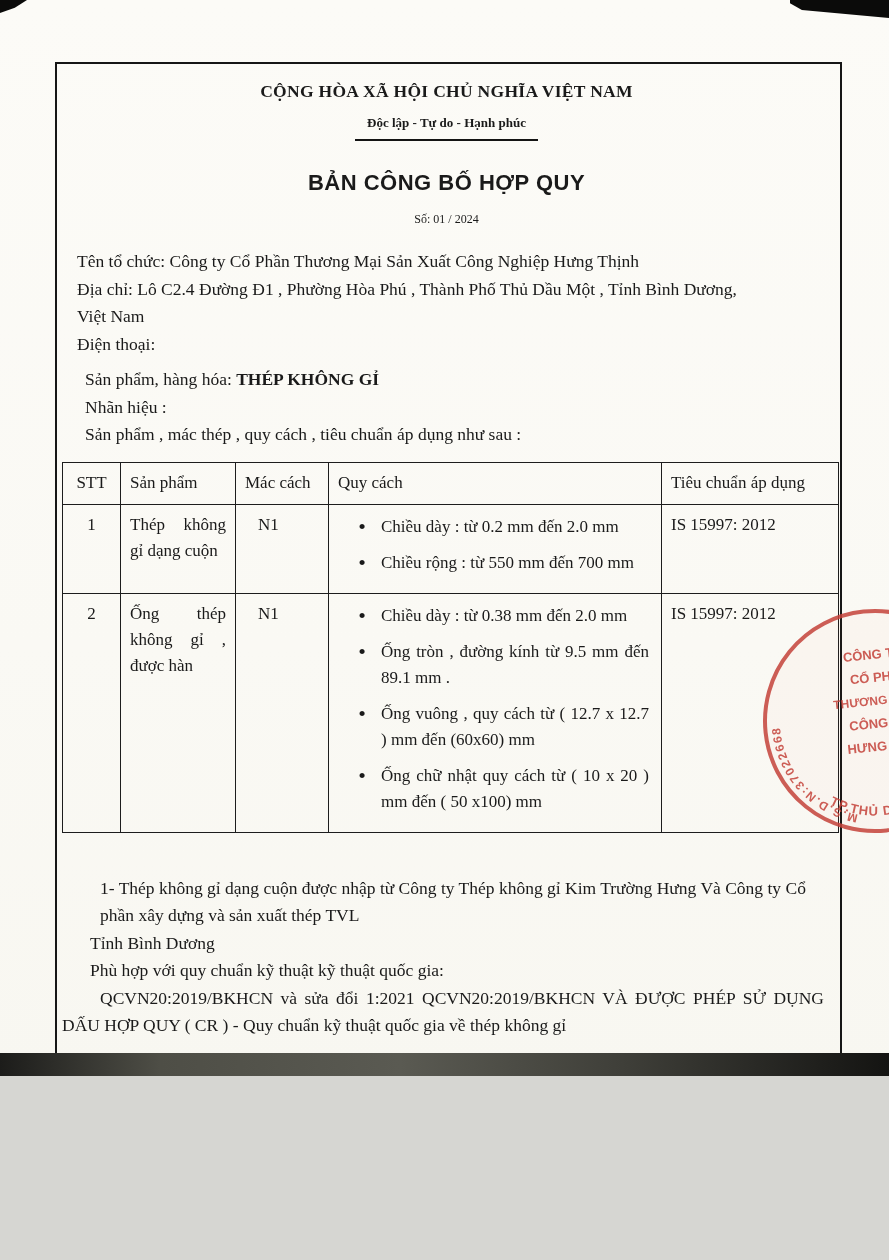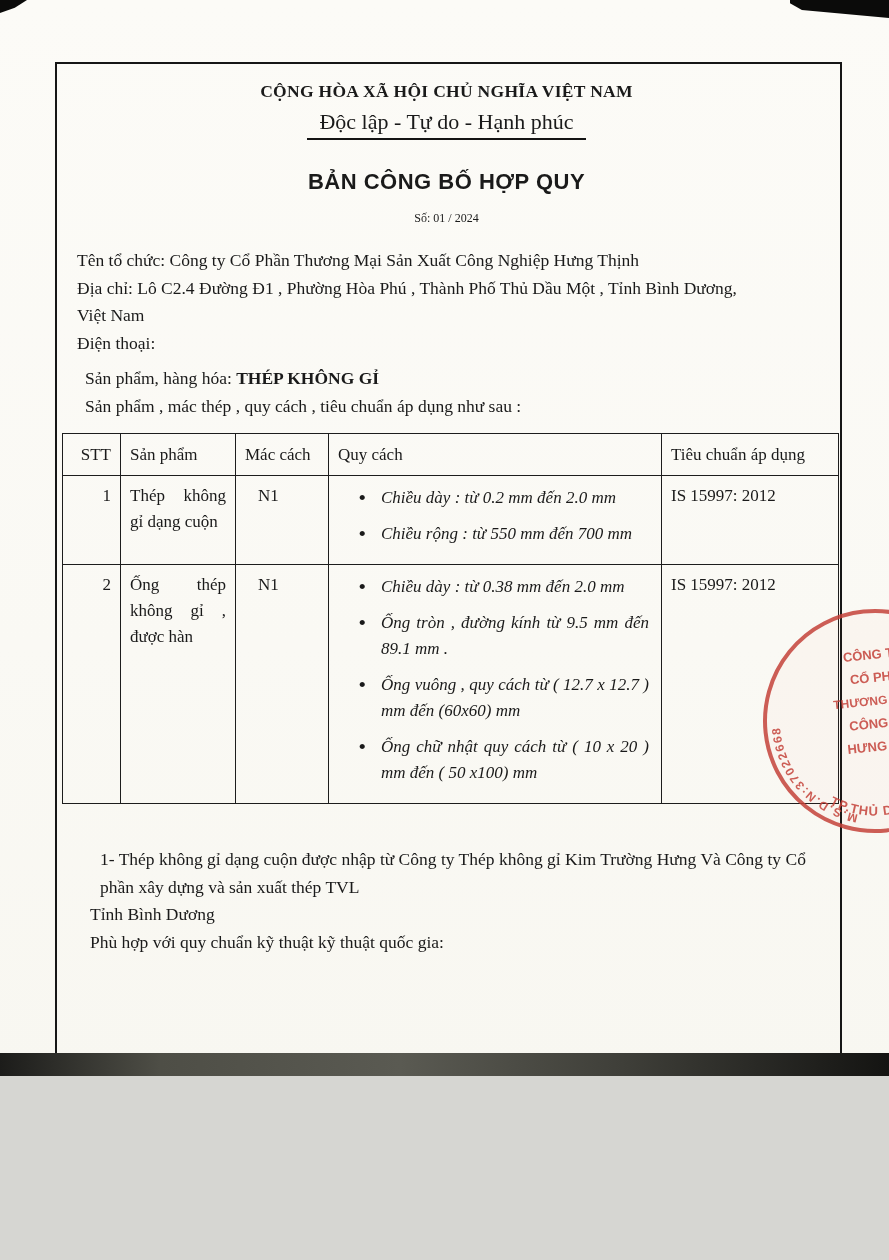--- a/index.html
+++ b/index.html
@@ -14,42 +14,42 @@
   .artifact{position:absolute;background:#0b0b0a;}
   .artifact.tl{left:0;top:0;width:27px;height:13px;clip-path:polygon(0 0,100% 0,55% 60%,0 100%);}
   .artifact.tr{left:790px;top:0;width:99px;height:18px;clip-path:polygon(0 0,100% 0,100% 100%,12% 55%,0 18%);}
   .bottom-bar{position:absolute;left:0;bottom:0;width:889px;height:23px;
     background:linear-gradient(90deg,#1c1c1a 0%,#4e4e46 18%,#5a5a52 45%,#3f3f39 70%,#141412 100%);}
   .border-box{position:absolute;left:55px;top:62px;width:783px;height:1087px;border:2px solid #161616;}
   .content{position:absolute;left:57px;top:64px;width:779px;padding-top:14px;font-size:17.5px;line-height:27.5px;}
 
   .country{text-align:center;font-weight:bold;font-size:17.5px;letter-spacing:.3px;}
   .motto-wrap{text-align:center;margin-top:2px;}
-  .motto{display:inline-block;font-weight:normal;font-size:22px;border-bottom:2.5px solid #141414;padding:0 12px 3px 12px;}
+  .motto{display:inline-block;font-weight:bold;font-size:13px;border-bottom:2.5px solid #141414;padding:0 12px 3px 12px;}
 
   .doc-title{text-align:center;font-family:"Liberation Sans","DejaVu Sans",sans-serif;
     font-weight:bold;font-size:22px;letter-spacing:.5px;margin-top:28px;}
   .doc-number{text-align:center;font-size:12px;margin-top:9px;}
 
   .info{margin-top:15px;padding:0 88px 0 20px;}
   .info p{margin:0;}
   .info p.indent{padding-left:8px;}
   .info p.gap-top{margin-top:8px;}
   .product-strong{font-weight:bold;margin-top:6px;}
 
   .spec-table{margin:13px 0 0 5px;border-collapse:collapse;width:776px;table-layout:fixed;
     font-size:17px;line-height:26px;}
   .spec-table th,.spec-table td{border:1.6px solid #1d1d1d;vertical-align:top;
     padding:7px 9px;font-weight:normal;text-align:left;}
   .spec-table th{height:41px;vertical-align:middle;padding-top:0;padding-bottom:0;}
-  th.c-stt,td.c-stt{text-align:right;}
+  th.c-stt,td.c-stt{text-align:center;}
   td.c-prod{text-align:justify;}
   td.c-grade{padding-left:22px;}
   td.c-spec{padding-left:14px;padding-right:12px;}
-  .bullet{display:flex;margin:2px 0 10px 0;font-style:italic;}
+  .bullet{display:flex;margin:2px 0 10px 0;}
   .bullet::before{content:"•";flex:0 0 38px;text-align:center;font-size:19px;
     font-family:"Liberation Sans",sans-serif;}
   .btext{flex:1;text-align:justify;}
 
   .notes{margin-top:42px;padding:0 12px 0 5px;}
   .notes p{margin:0;line-height:27.5px;}
   .note1{padding-left:38px;}
   .note2{margin-top:5px;padding-left:61px;text-indent:-23px;}
   .province{padding-left:28px;margin-top:1px;}
   .conformity{padding-left:28px;}
@@ -77,20 +77,21 @@
     <div class="doc-title">BẢN CÔNG BỐ HỢP QUY</div>
     <div class="doc-number">Số: 01 / 2024</div>
 
     <div class="info">
       <p>Tên tổ chức: Công ty Cổ Phần Thương Mại Sản Xuất Công Nghiệp Hưng Thịnh</p>
       <p>Địa chỉ: Lô C2.4 Đường Đ1 , Phường Hòa Phú , Thành Phố Thủ Dầu Một , Tỉnh Bình Dương, Việt Nam</p>
       <p>Điện thoại:</p>
       <p class="indent gap-top">
         <span>Sản phẩm, hàng hóa: </span><span class="product-strong">THÉP KHÔNG GỈ</span>
       </p>
+      <p class="indent">Nhãn hiệu :</p>
       <p class="indent">Sản phẩm , mác thép , quy cách , tiêu chuẩn áp dụng như sau :</p>
     </div>
 
     <table class="spec-table">
       <colgroup>
         <col style="width:58px">
           <col style="width:115px">
           <col style="width:93px">
           <col style="width:333px">
           <col style="width:177px">
@@ -139,20 +140,21 @@
           </td>
           <td>IS 15997: 2012</td>
         </tr>
       </tbody>
     </table>
 
     <div class="notes">
       <p class="note1">1- Thép không gỉ dạng cuộn được nhập từ Công ty Thép không gỉ Kim Trường Hưng Và Công ty Cổ phần xây dựng và sản xuất thép TVL</p>
       <p class="province">Tỉnh Bình Dương</p>
       <p class="conformity">Phù hợp với quy chuẩn kỹ thuật kỹ thuật quốc gia:</p>
+      <p class="regulation">QCVN20:2019/BKHCN và sửa đổi 1:2021 QCVN20:2019/BKHCN VÀ ĐƯỢC PHÉP SỬ DỤNG DẤU HỢP QUY ( CR ) - Quy chuẩn kỹ thuật quốc gia về thép không gỉ</p>
     </div>
 
   </div>
 
   <svg class="stamp" width="280" height="252" viewBox="0 0 280 252">
     <defs>
       <path id="leftArc" d="M 133 218 A 95 95 0 0 1 133 28"></path>
       <path id="bottomArc" d="M 43 155 A 96 96 0 0 0 223 155"></path>
     </defs>
     <g transform="rotate(-6 133 123)">

